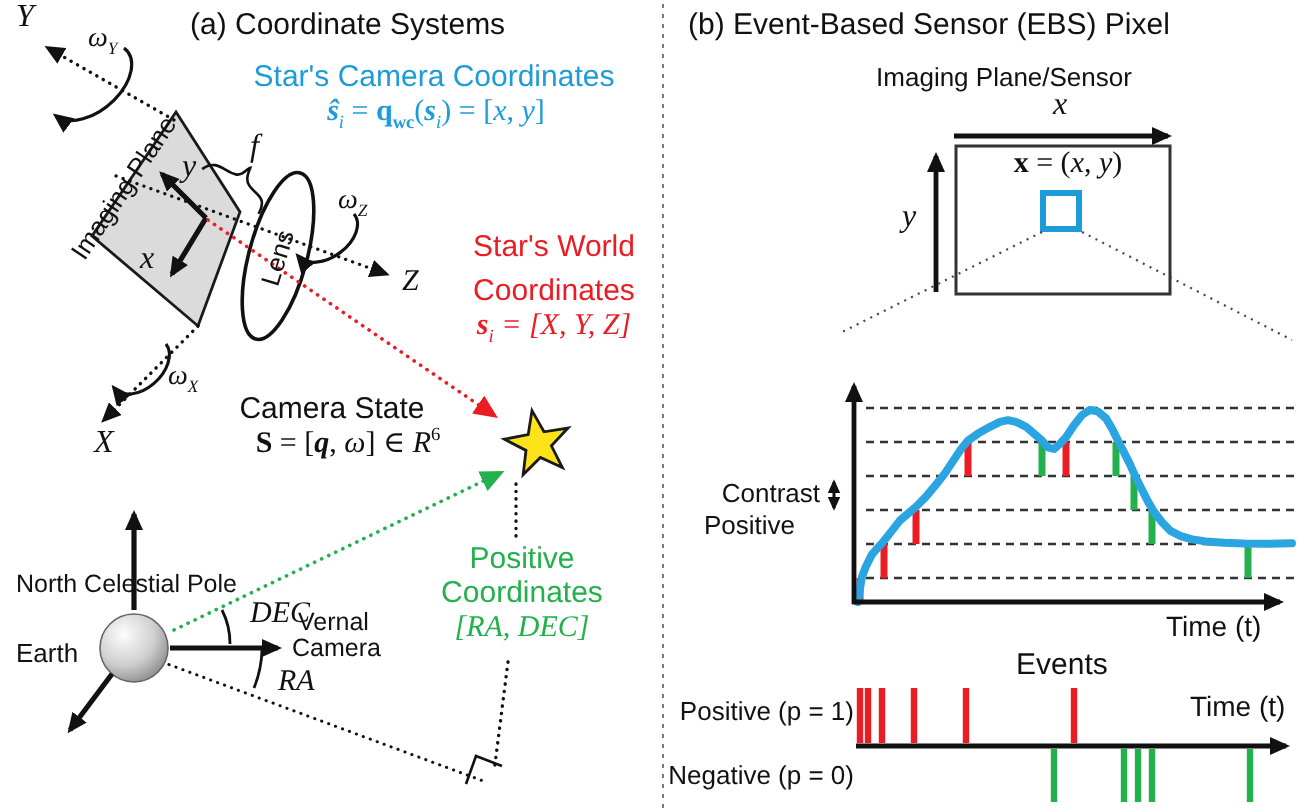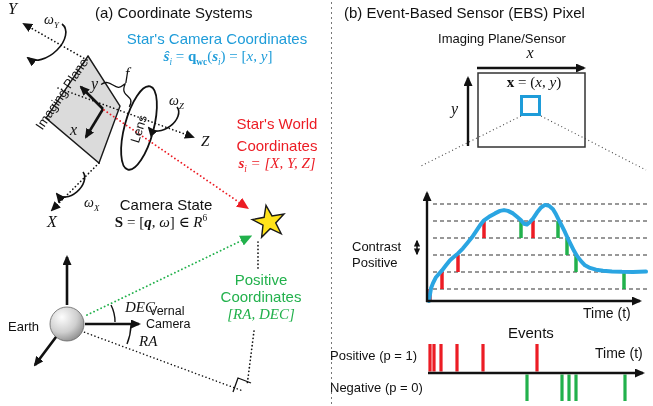--- a/index.html
+++ b/index.html
@@ -11,21 +11,21 @@
   .math{font-family:"Liberation Serif","DejaVu Serif",serif;font-style:italic;}
   .up{font-style:normal;}
   .b{font-weight:bold;}
   .bi{font-weight:bold;font-style:italic;}
   sub{font-size:62%;}
   sup{font-size:62%;}
   .fs12{font-size:12.5px}.fs13{font-size:13px}.fs14{font-size:14px}.fs15{font-size:15px}.fs16{font-size:16px}
   .c-blue{color:#1E9CD9}.c-red{color:#EC1C24}.c-green{color:#22B14C}
   .rot-ip{left:62px;top:94px;transform:translate(-50%,-50%) rotate(-56deg);}
   .rot-lens{left:139px;top:129px;transform:translate(-50%,-50%) rotate(-73deg);}
-  .r-align{text-align:left;}
+  .r-align{text-align:right;}
 </style>
 </head>
 <body>
 
 <div class="fig">
 
 <svg class="art" width="653" height="406" viewBox="0 0 653 406">
   <defs>
     <marker id="ab" viewBox="0 0 10 9" refX="8" refY="4.5" markerWidth="10" markerHeight="9" orient="auto-start-reverse" markerUnits="userSpaceOnUse">
       <path d="M0,0 L10,4.5 L0,9 Z" fill="#111"></path>
@@ -139,25 +139,26 @@
 <div class="lbl math fs16" style="left:125px;top:66px">f</div>
 <div class="lbl rot-lens fs13">Lens</div>
 <div class="lbl math fs14" style="left:169px;top:94px"><span>ω</span><sub>Z</sub></div>
 <div class="lbl math fs15" style="left:201px;top:134px">Z</div>
 
 <div class="lbl fs15 c-red ctr" style="left:277px;top:116px">Star's World</div>
 <div class="lbl fs15 c-red ctr" style="left:277px;top:138px">Coordinates</div>
 <div class="lbl math fs15 c-red ctr" style="left:277px;top:156px"><span class="bi">s</span><sub>i</sub><span> = [X, Y, Z]</span></div>
 
 <div class="lbl fs15 ctr" style="left:166px;top:197px">Camera State</div>
-<div class="lbl math fs15 ctr" style="left:161px;top:214px"><span class="up b">S</span><span class="up"> = [</span><span class="bi">q</span><span class="up">, </span><span>ω</span><span class="up">] ∈ </span><span>R</span><sup class="up">6</sup></div>
+<div class="lbl math fs15 ctr" style="left:174px;top:214px"><span class="up b">S</span><span class="up"> = [</span><span class="bi">q</span><span class="up">, </span><span>ω</span><span class="up">] ∈ </span><span>R</span><sup class="up">6</sup></div>
 
-<div class="lbl math fs14" style="left:84px;top:196px"><span>ω</span><sub>X</sub></div>
+<div class="lbl math fs14" style="left:84px;top:182px"><span>ω</span><sub>X</sub></div>
 <div class="lbl math fs16" style="left:47px;top:214px">X</div>
 
+<div class="lbl fs12" style="left:8px;top:286px">North Celestial Pole</div>
 <div class="lbl fs13" style="left:8px;top:320px">Earth</div>
 <div class="lbl math fs15" style="left:125px;top:300px">DEC</div>
 <div class="lbl fs12" style="left:149px;top:305px">Vernal</div>
 <div class="lbl fs12" style="left:146px;top:318px">Camera</div>
 <div class="lbl math fs15" style="left:139px;top:334px">RA</div>
 
 <div class="lbl fs15 c-green ctr" style="left:261px;top:272px">Positive</div>
 <div class="lbl fs15 c-green ctr" style="left:261px;top:289px">Coordinates</div>
 <div class="lbl math fs15 c-green ctr" style="left:261px;top:307px">[RA, DEC]</div>
 

